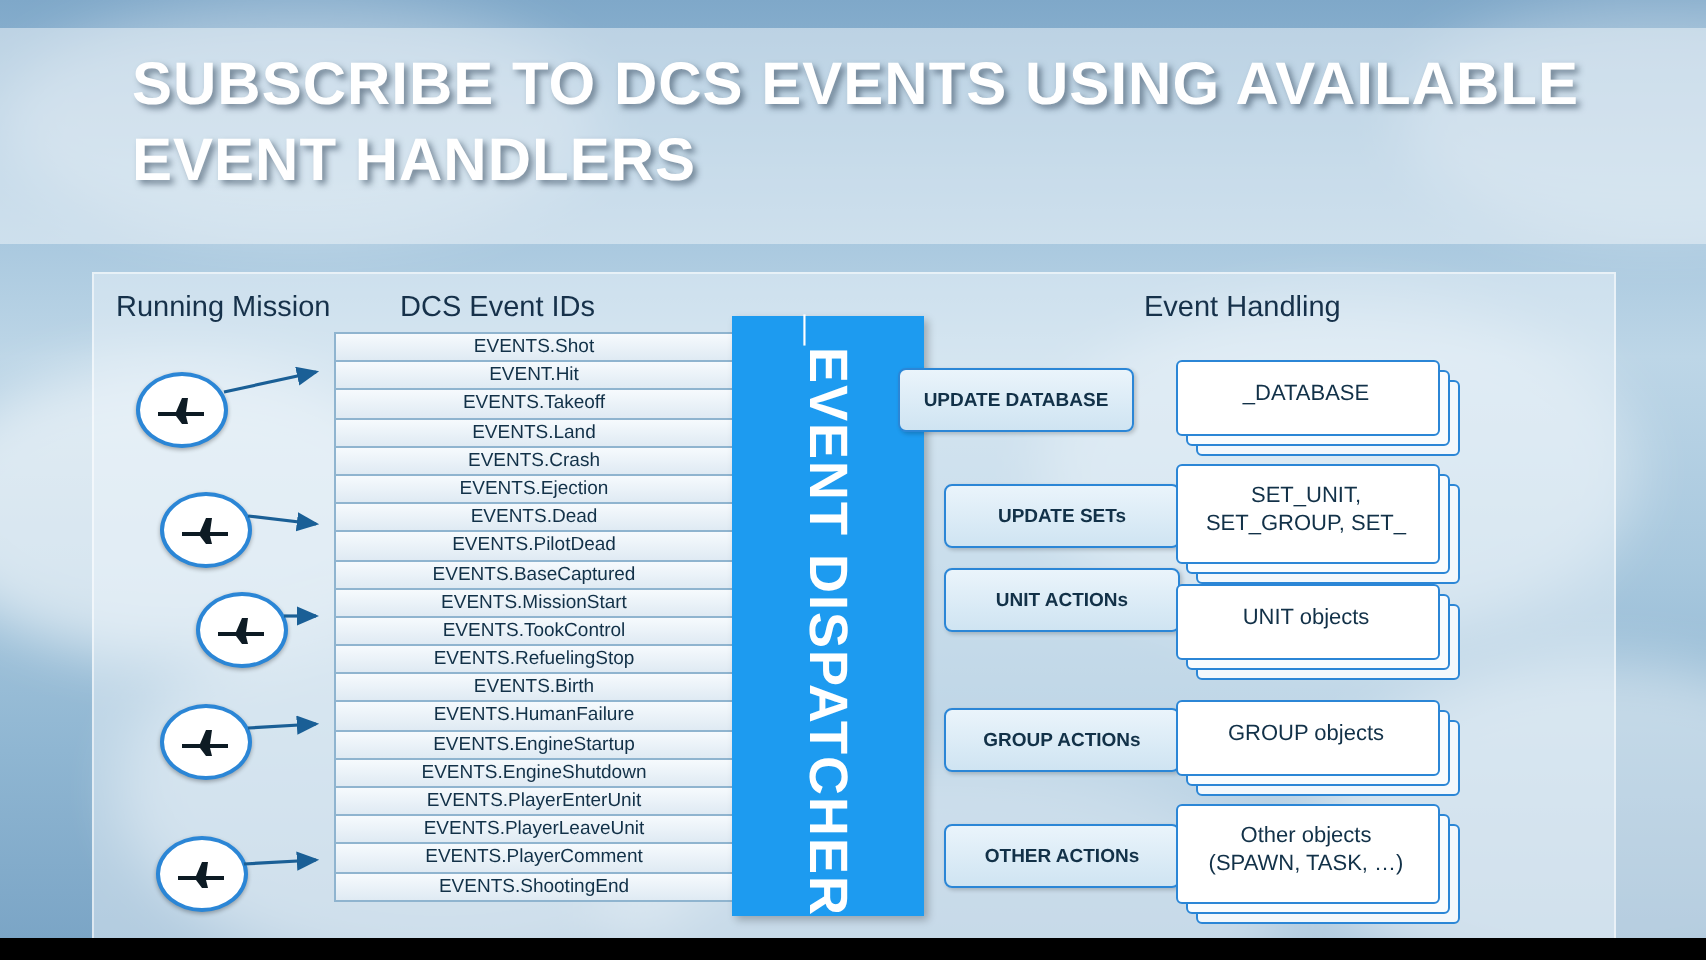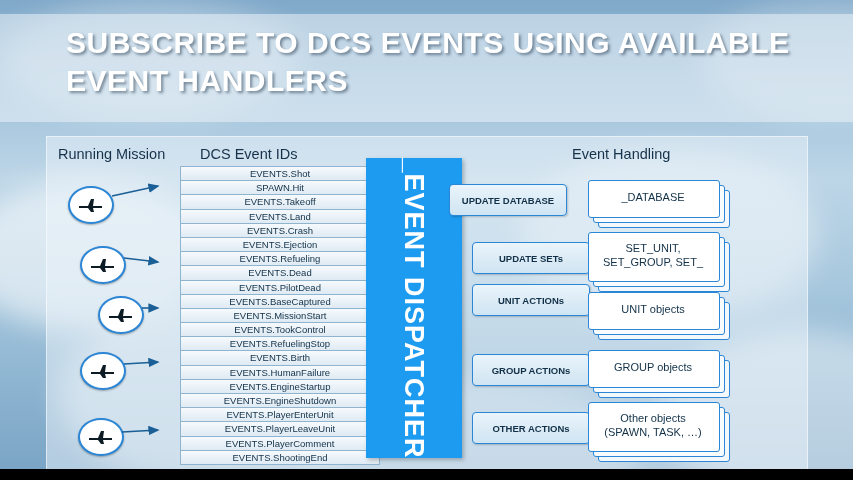--- a/index.html
+++ b/index.html
@@ -81,21 +81,21 @@
     box-shadow: 0 1px 2px rgba(0,0,0,0.3);
     display: flex;
     align-items: center;
     justify-content: center;
   }
   .plane-icon svg { display:block; }
 
   
   .eventlist {
     position: absolute;
-    left: 180px; top: 166px;
+    left: 167px; top: 166px;
     width: 200px;
   }
   .event-item {
     height: 13.2px;
     line-height: 13.2px;
     background: linear-gradient(180deg,#f6fafd 0%, #dfeaf3 100%);
     border: 1px solid #8fb4cf;
     border-bottom: none;
     font-size: 9.5px;
     color: #123148;
@@ -229,26 +229,25 @@
     </defs>
     <path d="M112,196 L158,186" stroke="#1a5f96" stroke-width="1.6" fill="none" marker-end="url(#ah)"></path>
     <path d="M124,258 L158,262" stroke="#1a5f96" stroke-width="1.6" fill="none" marker-end="url(#ah)"></path>
     <path d="M142,308 L158,308" stroke="#1a5f96" stroke-width="1.6" fill="none" marker-end="url(#ah)"></path>
     <path d="M124,364 L158,362" stroke="#1a5f96" stroke-width="1.6" fill="none" marker-end="url(#ah)"></path>
     <path d="M122,432 L158,430" stroke="#1a5f96" stroke-width="1.6" fill="none" marker-end="url(#ah)"></path>
   </svg>
 
   <div class="eventlist">
     <div class="event-item">EVENTS.Shot</div>
-    <div class="event-item">SPAWN.Hit</div>
+    <div class="event-item">EVENT.Hit</div>
     <div class="event-item">EVENTS.Takeoff</div>
     <div class="event-item">EVENTS.Land</div>
     <div class="event-item">EVENTS.Crash</div>
     <div class="event-item">EVENTS.Ejection</div>
-    <div class="event-item">EVENTS.Refueling</div>
     <div class="event-item">EVENTS.Dead</div>
     <div class="event-item">EVENTS.PilotDead</div>
     <div class="event-item">EVENTS.BaseCaptured</div>
     <div class="event-item">EVENTS.MissionStart</div>
     <div class="event-item">EVENTS.TookControl</div>
     <div class="event-item">EVENTS.RefuelingStop</div>
     <div class="event-item">EVENTS.Birth</div>
     <div class="event-item">EVENTS.HumanFailure</div>
     <div class="event-item">EVENTS.EngineStartup</div>
     <div class="event-item">EVENTS.EngineShutdown</div>

